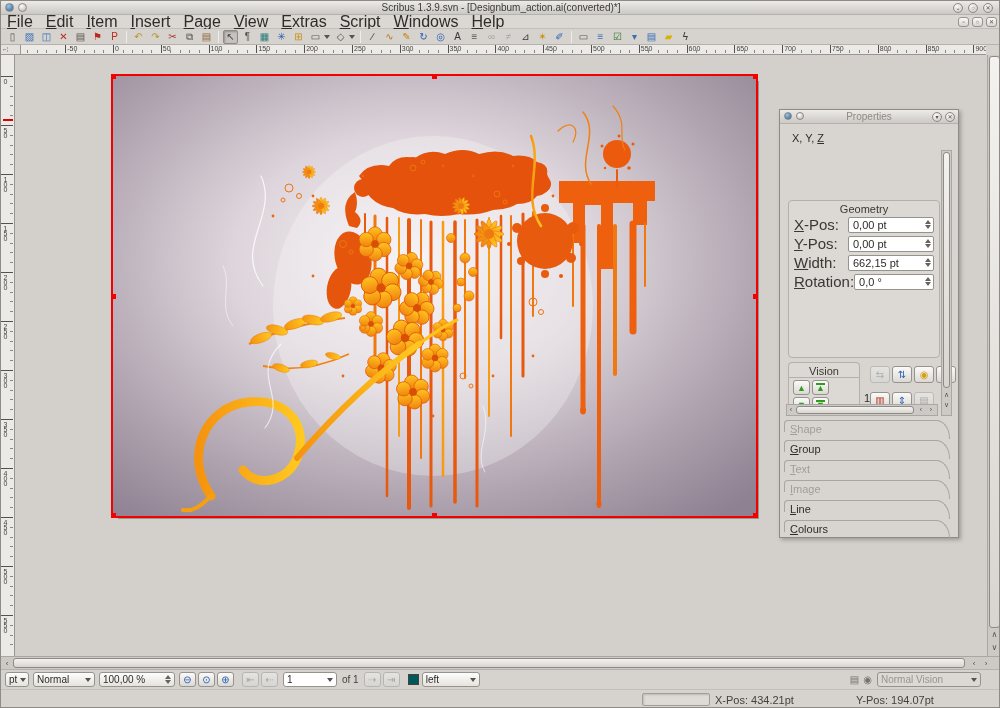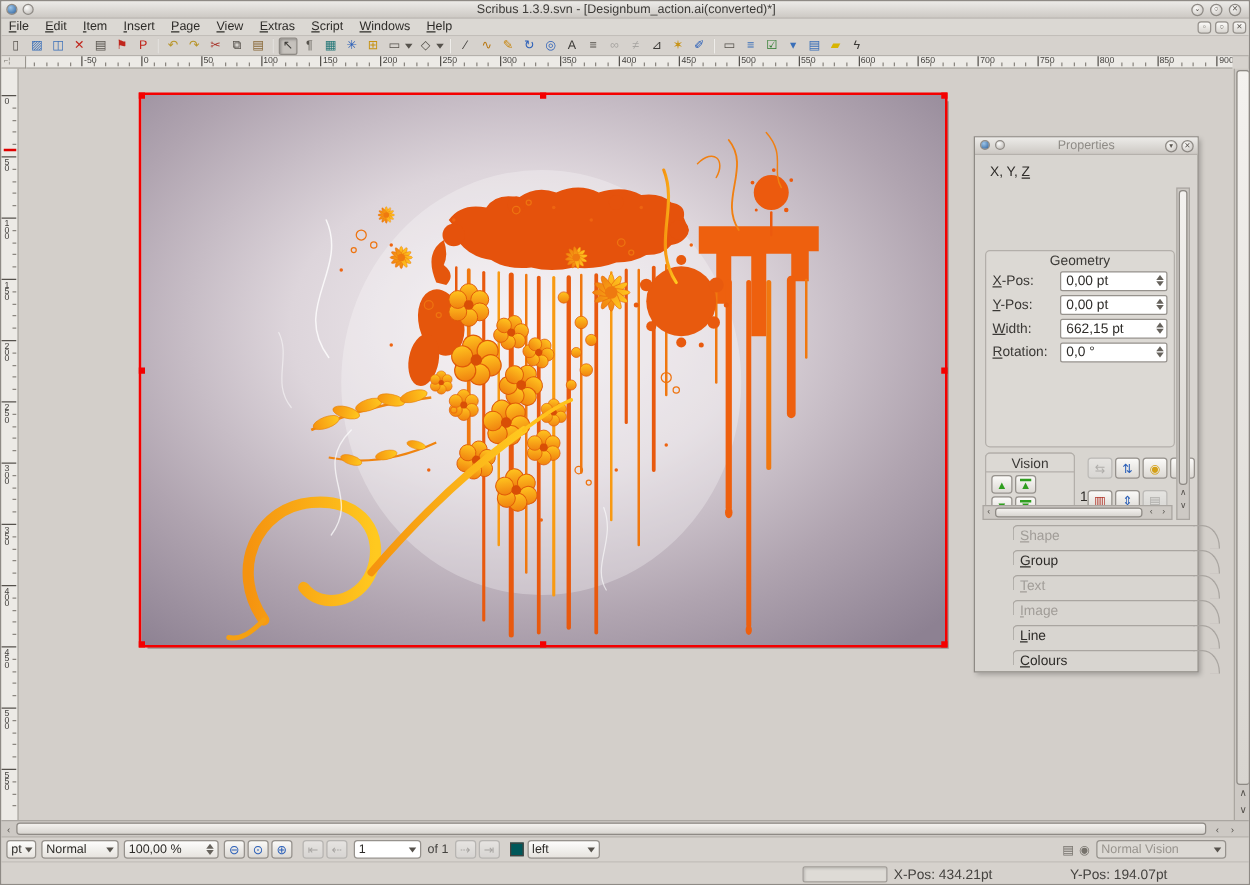--- a/index.html
+++ b/index.html
@@ -10,21 +10,21 @@
 
   
   #titlebar{left:0;top:0;width:1000px;height:14px;background:linear-gradient(#ecebe8,#cdc9c4);border-bottom:1px solid #b5b1ac;}
   #title-text{width:100%;text-align:center;font-size:10px;color:#3c3a37;line-height:14px;}
   .orb{width:9px;height:9px;border-radius:50%;border:1px solid #8e8a85;display:inline-block;}
   .orb.blue{background:radial-gradient(circle at 35% 30%,#9cc4e8,#2a5f9a);}
   .orb.gray{background:radial-gradient(circle at 35% 30%,#fdfdfc,#b8b4af);}
   .winbtn{width:10px;height:10px;border-radius:50%;border:1px solid #8e8a85;background:radial-gradient(circle at 35% 30%,#fbfaf8,#c6c2bd);
           font-size:6px;line-height:8px;text-align:center;color:#56524c;}
   #menubar{left:0;top:14px;width:1000px;height:14px;background:#dbd8d3;border-bottom:1px solid #c2beb9;display:flex;align-items:center;padding-left:6px;}
-  .menu-item{font-size:10px;color:#2e2c29;margin-right:13px;cursor:default;}
+  .menu-item{font-size:16px;color:#2e2c29;margin-right:13px;cursor:default;}
   .mdi-btn{width:11px;height:10px;border:1px solid #96928d;border-radius:3px;background:linear-gradient(#fbfaf8,#d8d5d0);
            font-size:6px;line-height:8px;text-align:center;color:#56524c;}
   #toolbar{left:0;top:28px;width:1000px;height:16px;background:#d6d2cd;border-bottom:1px solid #b5b1ac;display:flex;align-items:center;padding-left:3px;}
   .tb-btn{width:15px;height:14px;margin:0 1px;border:1px solid transparent;border-radius:2px;display:flex;align-items:center;justify-content:center;position:relative;}
   .tb-btn .g{font-size:10px;line-height:14px;}
   .tb-btn.pressed{border:1px solid #8e8a85;background:#c6c2bd;box-shadow:inset 1px 1px 2px rgba(0,0,0,.25);}
   .tb-btn.disabled{opacity:.35;filter:grayscale(1);}
   .tb-sep{width:1px;height:12px;background:#aaa6a1;border-right:1px solid #efedea;margin:0 3px;}
   .tb-dd{width:0;height:0;border-left:3px solid transparent;border-right:3px solid transparent;border-top:4px solid #56524c;margin:0 2px 0 0;}
 
@@ -52,34 +52,34 @@
 
   
   #props{left:778px;top:108px;width:180px;height:429px;background:#d8d5d0;border:1px solid #8e8a85;box-shadow:2px 2px 4px rgba(0,0,0,.25);}
   #props-title{left:0;top:0;width:100%;height:14px;background:linear-gradient(#ecebe8,#cdc9c4);border-bottom:1px solid #b5b1ac;}
   #props-title-text{width:100%;text-align:center;font-size:10px;color:#8e8b86;line-height:14px;}
   #xyz-tab{left:12px;top:22px;font-size:11px;color:#2e2c29;}
   .group-box{position:absolute;border:1px solid #b3afaa;border-radius:4px;background:#dcd9d4;}
   .group-head{text-align:center;font-size:11px;color:#3a3835;padding-top:2px;}
   .tinput{position:absolute;background:#fff;border:1px solid #96928d;border-radius:2px;font-size:11px;color:#2e2c29;padding:0 3px;line-height:14px;}
   .prow{display:flex;align-items:center;height:19px;padding:0 5px;}
-  .plabel{font-size:11px;color:#3a3835;flex:1;}
+  .plabel{font-size:15px;color:#3a3835;flex:1;}
   .pfield{width:86px;height:16px;background:#fff;border:1px solid #96928d;border-radius:2px;display:flex;align-items:center;padding:0 2px 0 4px;}
   .pval{flex:1;font-size:11px;color:#2e2c29;}
   .spin{display:flex;flex-direction:column;justify-content:center;gap:1px;}
   .spin i{display:block;width:0;height:0;border-left:3px solid transparent;border-right:3px solid transparent;}
   .spin .up{border-bottom:4px solid #66625c;}
   .spin .dn{border-top:4px solid #66625c;}
   .lvl-btn{width:17px;height:15px;border:1px solid #96928d;border-radius:3px;background:linear-gradient(#fbfaf8,#dcd9d4);
            display:flex;align-items:center;justify-content:center;font-size:9px;color:#2f9e1f;}
   .lvl-btn .barred{border-top:2px solid #2f9e1f;line-height:7px;}
   .flag-btn{width:20px;height:17px;border:1px solid #96928d;border-radius:3px;background:linear-gradient(#fbfaf8,#dcd9d4);
             display:flex;align-items:center;justify-content:center;font-size:10px;}
   .flag-btn.disabled{opacity:.4;filter:grayscale(1);}
-  .sec-tab{position:absolute;left:4px;width:170px;height:20px;margin-left:26px;}
+  .sec-tab{position:absolute;left:4px;width:170px;height:20px;}
   .sec-line{position:absolute;left:0;right:24px;top:0;height:12px;border-top:1px solid #a9a5a0;border-left:1px solid #a9a5a0;border-top-left-radius:4px;}
   .sec-curve{position:absolute;right:4px;top:0;width:22px;height:19px;border-top:1px solid #a9a5a0;border-right:1px solid #a9a5a0;border-top-right-radius:14px 18px;}
   .sec-label{position:absolute;left:6px;top:3px;font-size:11px;}
   .sec-label.on{color:#2e2c29;}
   .sec-label.off{color:#a19d98;}
 
   
   #status1{left:0;top:668px;width:1000px;height:20px;background:#d6d2cd;border-top:1px solid #b5b1ac;display:flex;align-items:center;padding:0 4px;}
   #status2{left:0;top:688px;width:1000px;height:20px;background:#d6d2cd;border-top:1px solid #c2beb9;}
   .combo{height:15px;border:1px solid #96928d;border-radius:3px;background:linear-gradient(#fdfdfc,#e6e3de);display:flex;align-items:center;padding:0 3px;margin-right:4px;}

